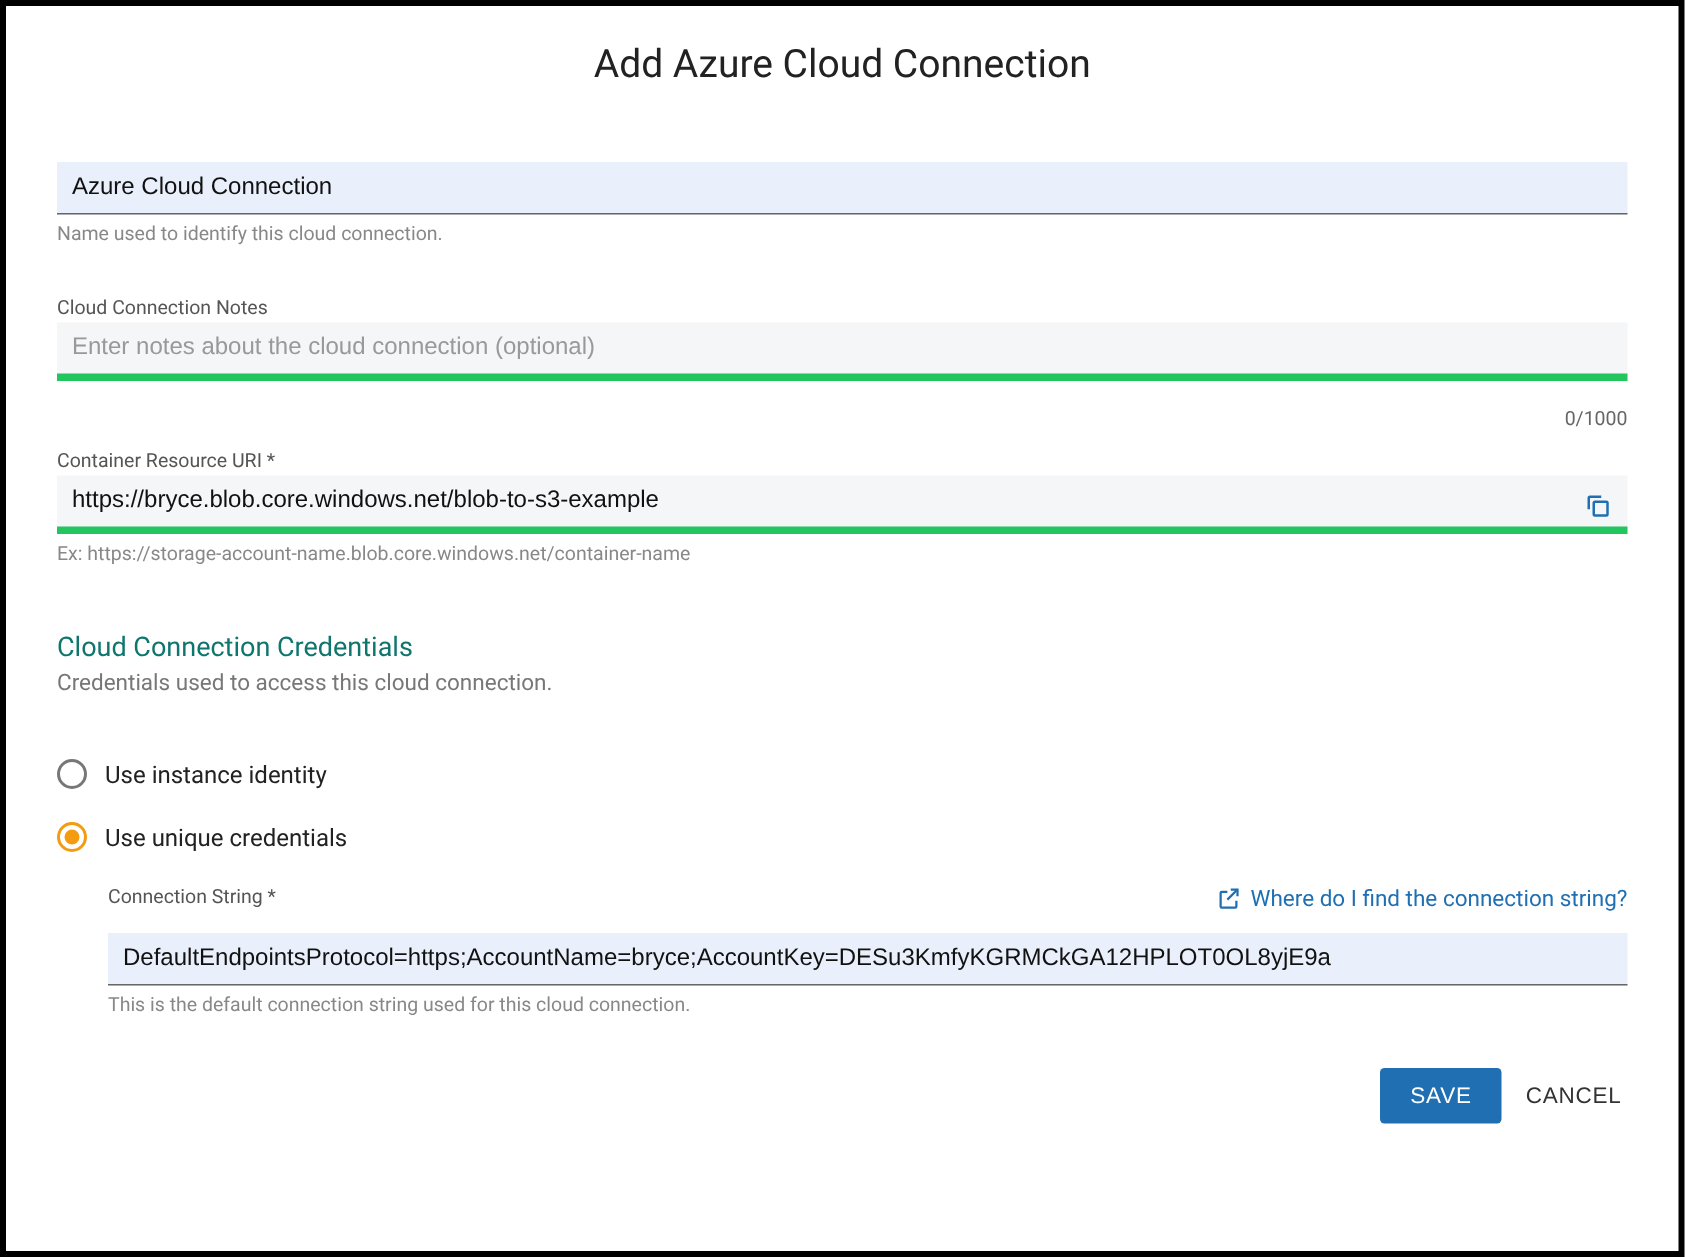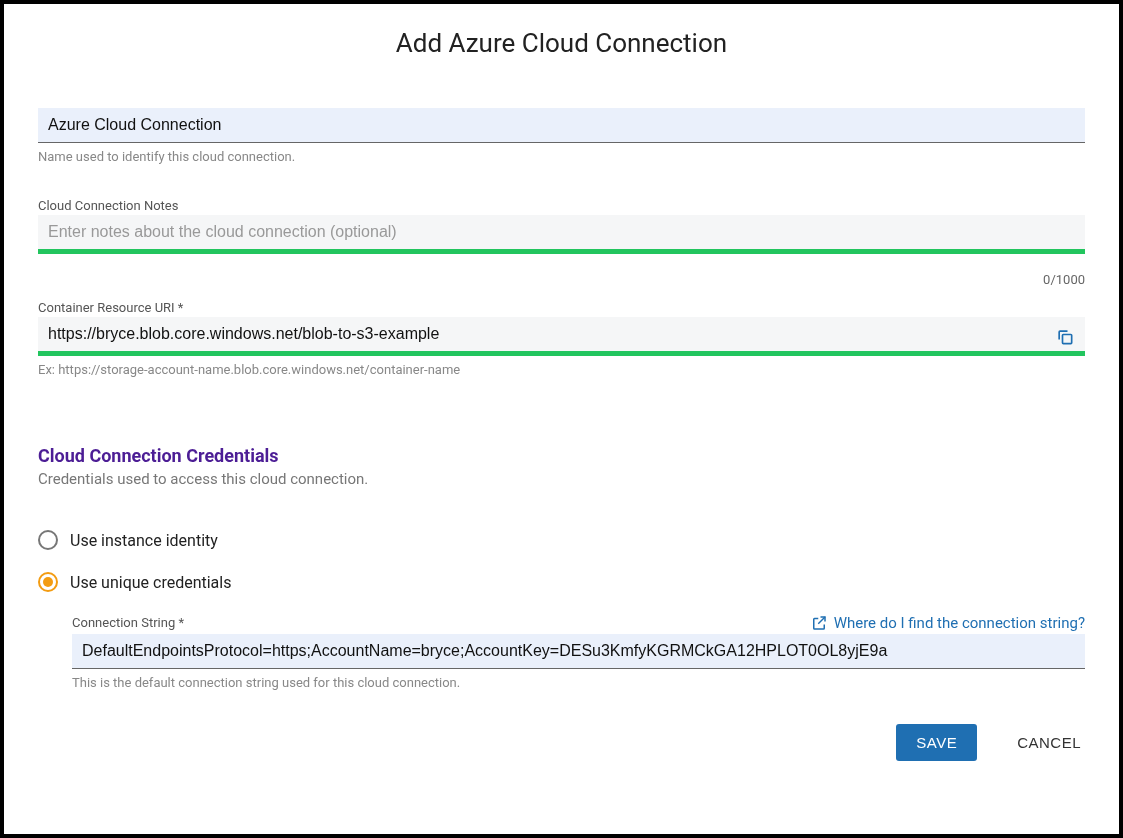--- a/index.html
+++ b/index.html
@@ -65,23 +65,23 @@
     position:absolute;
     right:10px;
     top:50%;
     transform:translateY(-50%);
     width:20px; height:20px;
     color:#1f6fb2;
     cursor:pointer;
   }
   .section-heading{
     font-size:18px;
-    color:#4c1d95;
-    margin:68px 0 4px 0;
-    font-weight:700;
+    color:#0f766e;
+    margin:44px 0 4px 0;
+    font-weight:400;
   }
   .section-sub{
     font-size:15px;
     color:#777;
     margin-bottom:42px;
   }
   .radio-row{
     display:flex;
     align-items:center;
     gap:12px;
@@ -103,37 +103,37 @@
     display:none;
   }
   .radio-row.selected .radio-inner{ display:block; }
   .indented{
     margin-left:34px;
   }
   .conn-string-header{
     display:flex;
     justify-content:space-between;
     align-items:flex-end;
-    margin-bottom:2px;
+    margin-bottom:14px;
     text-align:right;
   }
   .help-link{
     color:#1f6fb2;
     font-size:15px;
     text-decoration:none;
     display:inline-flex;
     align-items:center;
     gap:6px;
   }
   .help-link svg{ width:18px;height:18px; }
   .button-bar{
     display:flex;
     justify-content:flex-end;
     align-items:center;
-    gap:36px;
+    gap:12px;
     margin-top:34px;
   }
   .btn-save{
     background:#1f6fb2;
     color:#fff;
     border:none;
     border-radius:3px;
     font-size:15px;
     letter-spacing:0.5px;
     padding:10px 20px;

